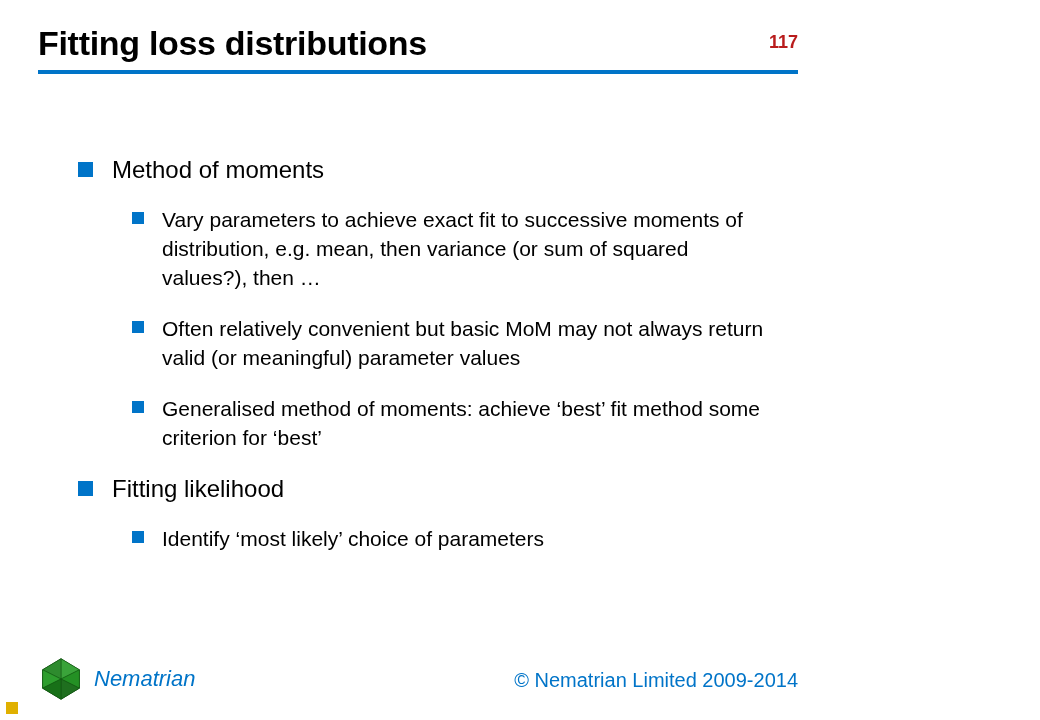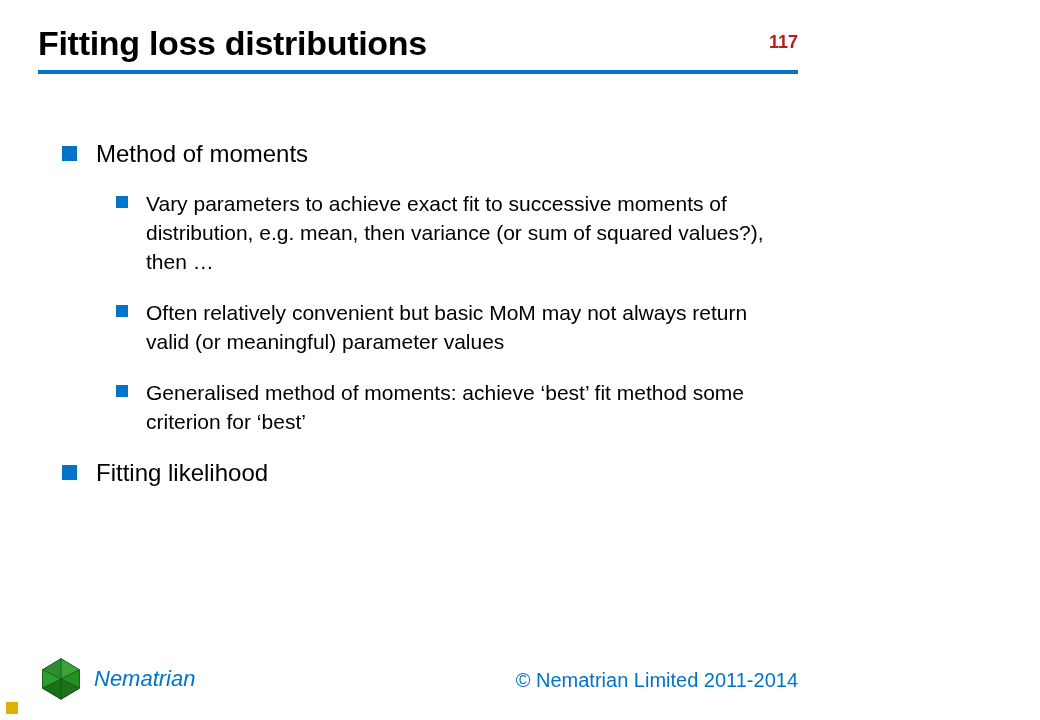--- a/index.html
+++ b/index.html
@@ -50,21 +50,21 @@
   
   .content {
     position: absolute;
     left: 60px;
     right: 50px;
     top: 140px;
   }
   ul.level1 {
     list-style: none;
     padding: 0;
-    margin: 0;
+    margin: 16px;
   }
   ul.level1 > li {
     position: relative;
     padding-left: 36px;
     margin-bottom: 18px;
     font-size: 24px;
     color: #000;
   }
   ul.level1 > li::before {
     content: "";
@@ -155,36 +155,39 @@
       <li>
         <span>Method of moments</span>
         <ul class="level2">
           <li><span>Vary parameters to achieve exact fit to successive moments of distribution, e.g. mean, then variance (or sum of squared values?), then …</span></li>
           <li><span>Often relatively convenient but basic MoM may not always return valid (or meaningful) parameter values</span></li>
           <li><span>Generalised method of moments: achieve ‘best’ fit method some criterion for ‘best’</span></li>
         </ul>
       </li>
       <li>
         <span>Fitting likelihood</span>
+        <ul class="level2">
+          <li><span>Identify ‘most likely’ choice of parameters</span></li>
+        </ul>
       </li>
     </ul>
   </div>
 
   <div class="footer">
     <div class="logo-wrap">
       <span class="logo">
         <svg viewBox="0 0 100 100" width="46" height="46">
           <polygon points="50,6 90,30 90,70 50,94 10,70 10,30" fill="#1a7a1a" stroke="#0d4d0d" stroke-width="2"></polygon>
           <polygon points="50,6 90,30 50,50" fill="#3aa33a" stroke="#0d4d0d" stroke-width="1"></polygon>
           <polygon points="50,6 10,30 50,50" fill="#2e8b2e" stroke="#0d4d0d" stroke-width="1"></polygon>
           <polygon points="90,30 90,70 50,50" fill="#249024" stroke="#0d4d0d" stroke-width="1"></polygon>
           <polygon points="10,30 10,70 50,50" fill="#2e9e2e" stroke="#0d4d0d" stroke-width="1"></polygon>
           <polygon points="50,94 90,70 50,50" fill="#1f6f1f" stroke="#0d4d0d" stroke-width="1"></polygon>
           <polygon points="50,94 10,70 50,50" fill="#187018" stroke="#0d4d0d" stroke-width="1"></polygon>
         </svg>
       </span>
       <span class="brand">Nematrian</span>
     </div>
-    <div class="copyright">© Nematrian Limited 2011-2014</div>
+    <div class="copyright">© Nematrian Limited 2009-2014</div>
     <div class="corner-mark"></div>
   </div>
 
 </div>
 
 </body></html>

